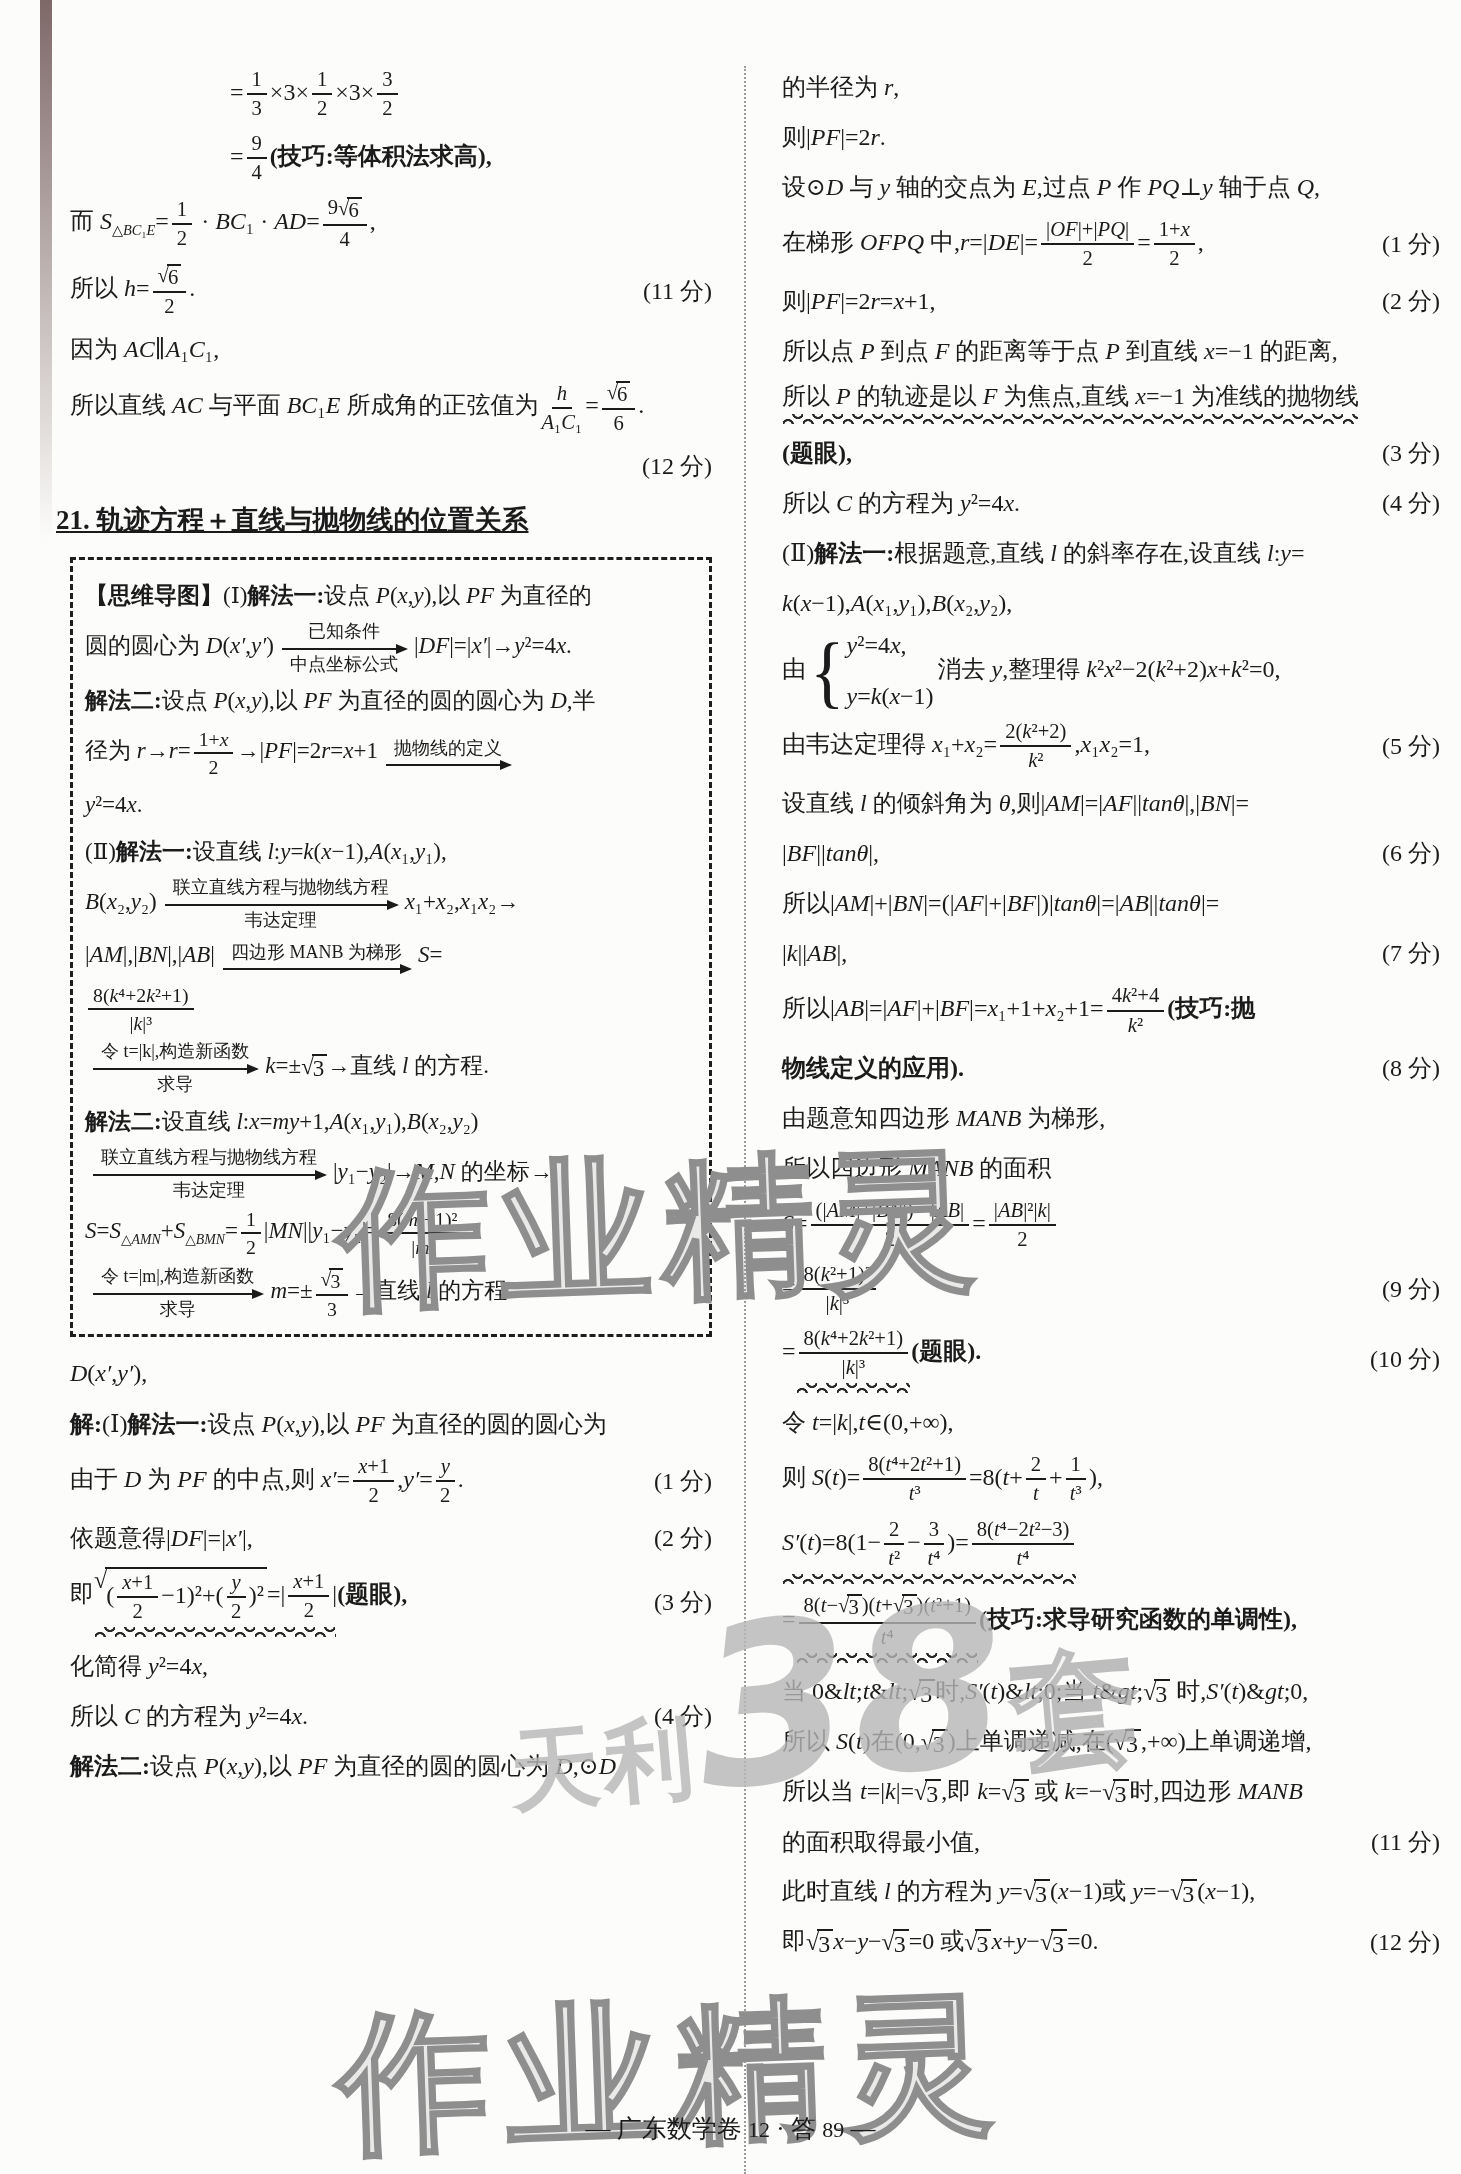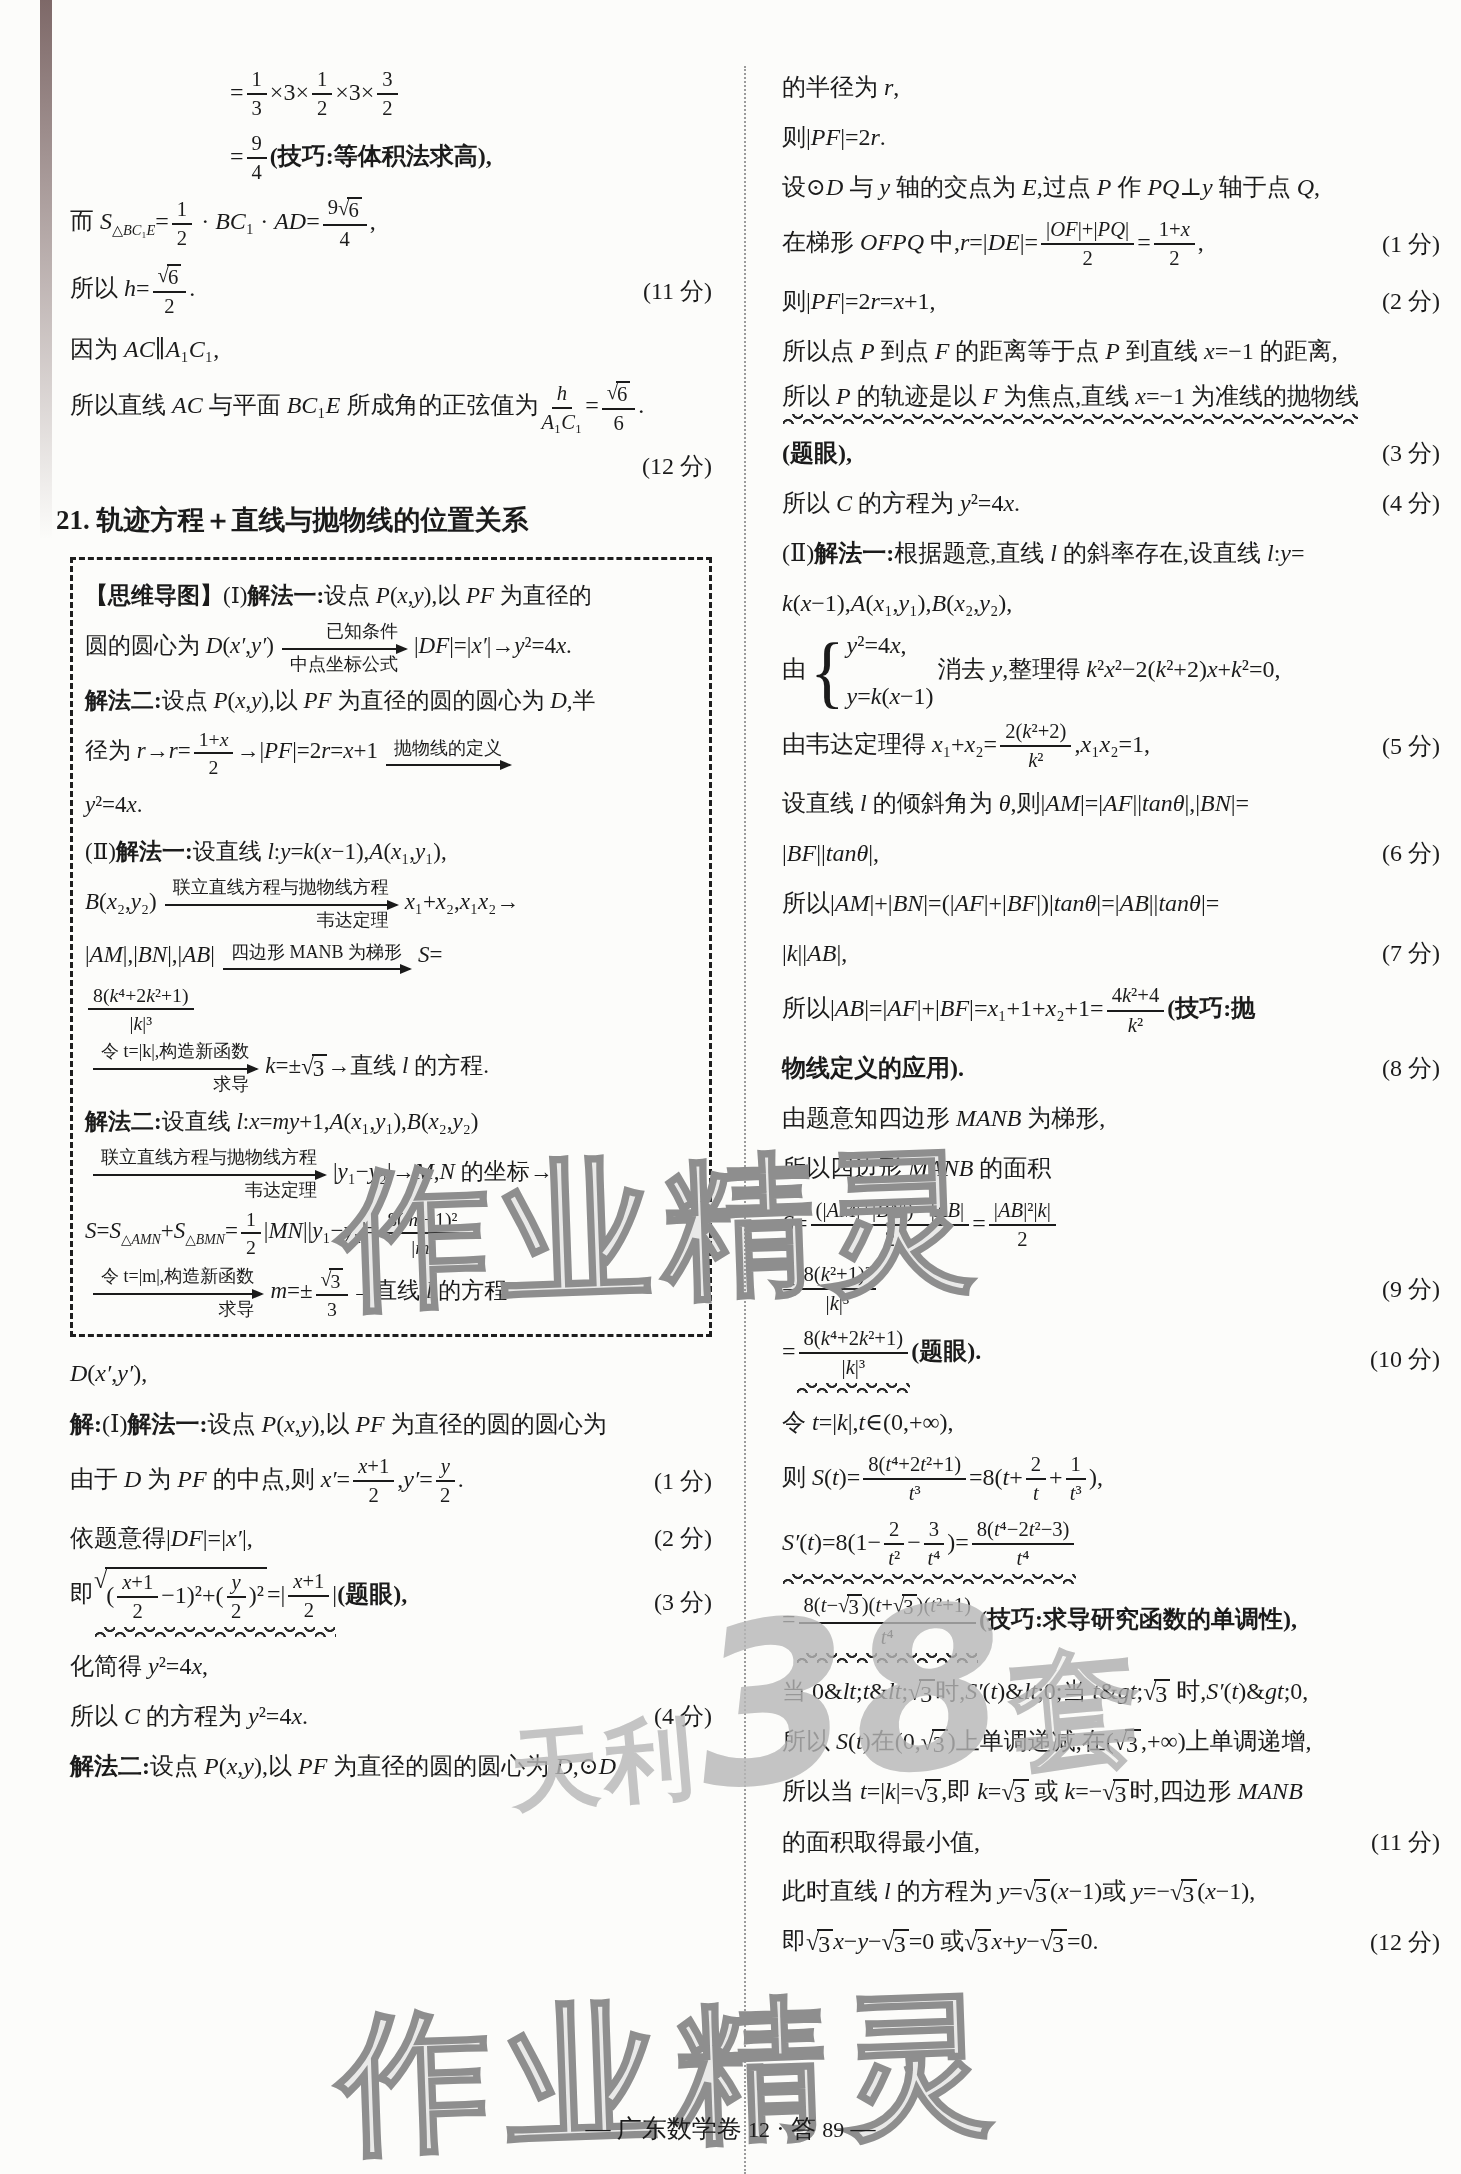--- a/index.html
+++ b/index.html
@@ -8,36 +8,36 @@
   .edge{position:absolute;left:40px;top:0;width:12px;height:540px;
         background:linear-gradient(180deg,rgba(72,42,42,.7),rgba(72,42,42,0));}
   .divider{position:absolute;left:744px;top:66px;bottom:0;width:0;border-left:2px dotted #9b9b9b;}
   .col{position:absolute;top:66px;}
   #col-left{left:70px;width:642px;}
   #col-right{left:782px;width:658px;}
   .line{display:flex;align-items:center;margin-bottom:8px;min-height:42px;}
   #col-right .line{margin-bottom:8px;}
   .lc{flex:1 1 auto;white-space:nowrap;}
   .score{flex:0 0 auto;margin-left:6px;white-space:nowrap;}
-  .heading{font-size:27px;margin:10px 0 14px -14px;min-height:46px;}
+  .heading{font-size:27px;margin:10px 0 14px -14px;min-height:46px;text-decoration:underline;}
   .mbox{border:3px dashed #1e1e1e;padding:14px 12px 8px;margin:6px 0 16px 0;font-size:23px;}
   .mbox .line{margin-bottom:4px;}
   .t{}
   .bb{font-weight:bold;}
   i{font-style:italic;}
   sub{font-size:0.6em;}
   .frac{display:inline-flex;flex-direction:column;align-items:center;vertical-align:middle;
         font-size:0.86em;line-height:1.12;margin:2px 3px;text-align:center;}
   .frac>.num{padding:0 5px 2px;border-bottom:2px solid #1b1b1b;}
   .frac>.den{padding-top:2px;}
   .sqrt{display:inline-flex;align-items:flex-start;vertical-align:middle;}
   .sqrt>.rs{line-height:1.15;}
   .sqrt>.rad{border-top:2px solid #1b1b1b;padding:0 3px 0 1px;margin-left:-2px;}
   .marrow{display:inline-flex;flex-direction:column;align-items:stretch;vertical-align:middle;
-          margin:0 8px;font-size:18px;line-height:1.3;text-align:right;}
+          margin:0 8px;font-size:18px;line-height:1.3;text-align:center;}
   .marrow .atop{padding:0 8px;}
   .marrow .aline{height:0;border-top:2px solid #1b1b1b;position:relative;margin:4px 0 3px;min-width:110px;}
   .marrow .aline::after{content:"";position:absolute;right:-2px;top:-6px;width:0;height:0;
           border-left:12px solid #1b1b1b;border-top:5.5px solid transparent;border-bottom:5.5px solid transparent;}
   .marrow .abot{padding:0 8px;}
   .wavy{position:relative;display:inline-block;padding-bottom:12px;}
   .wavy::after{content:"";position:absolute;left:1px;right:1px;bottom:0;height:10px;
       background-image:
         radial-gradient(circle at 5px 11px, rgba(0,0,0,0) 3.5px, #2a2a2a 4px, #2a2a2a 5.8px, rgba(0,0,0,0) 6.3px),
         radial-gradient(circle at 15px -1px, rgba(0,0,0,0) 3.5px, #2a2a2a 4px, #2a2a2a 5.8px, rgba(0,0,0,0) 6.3px);

